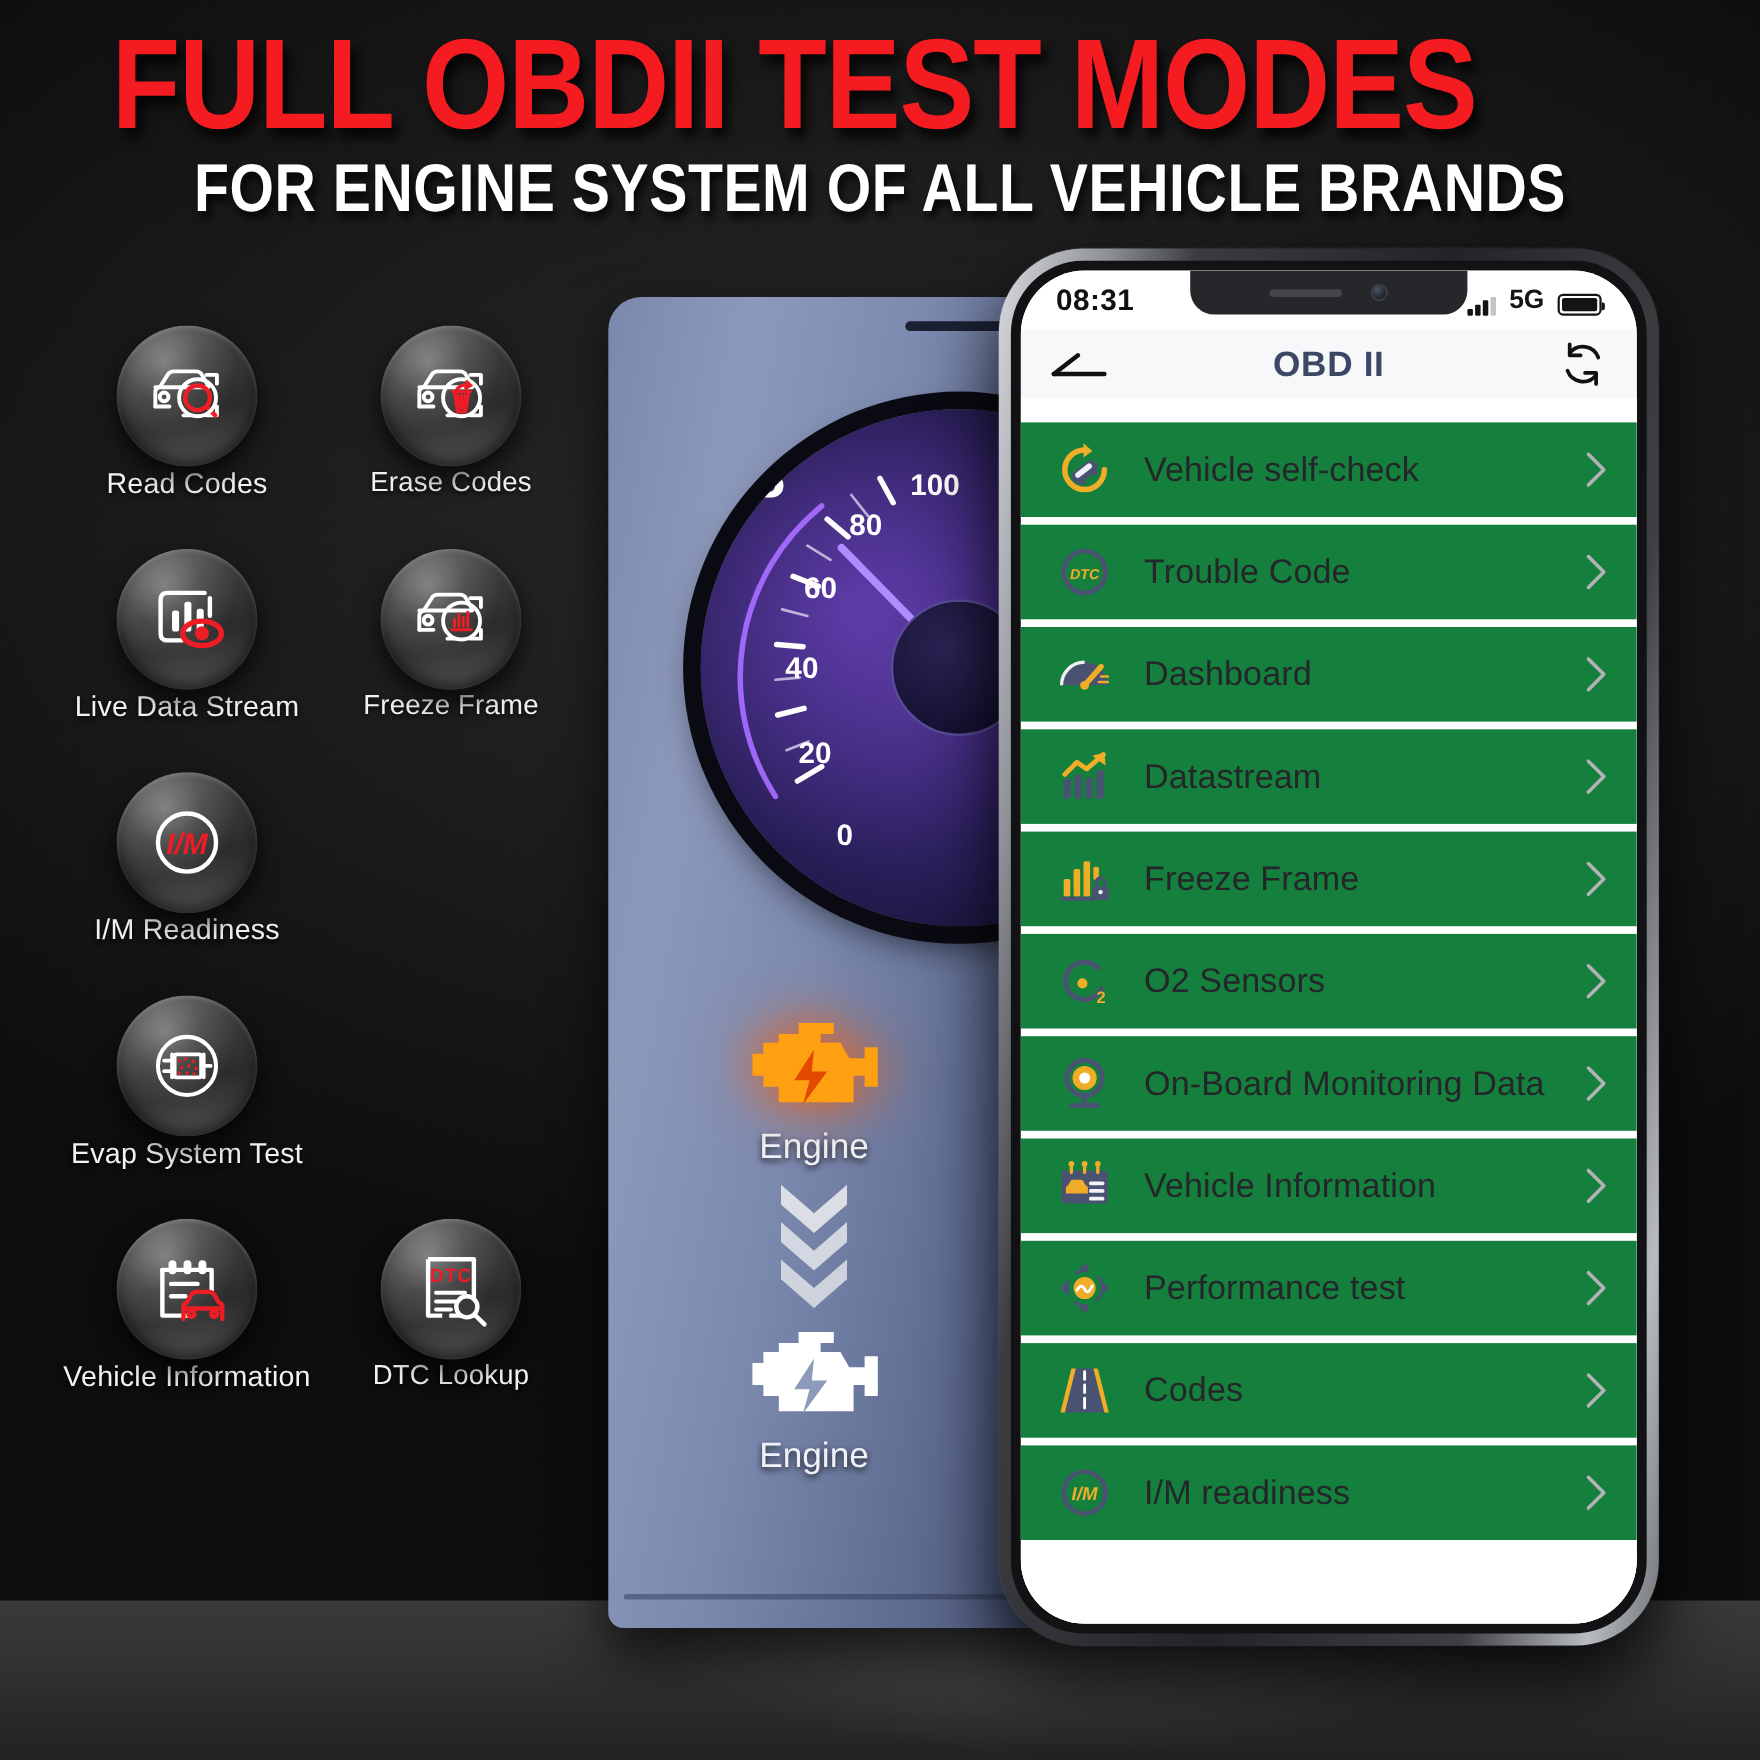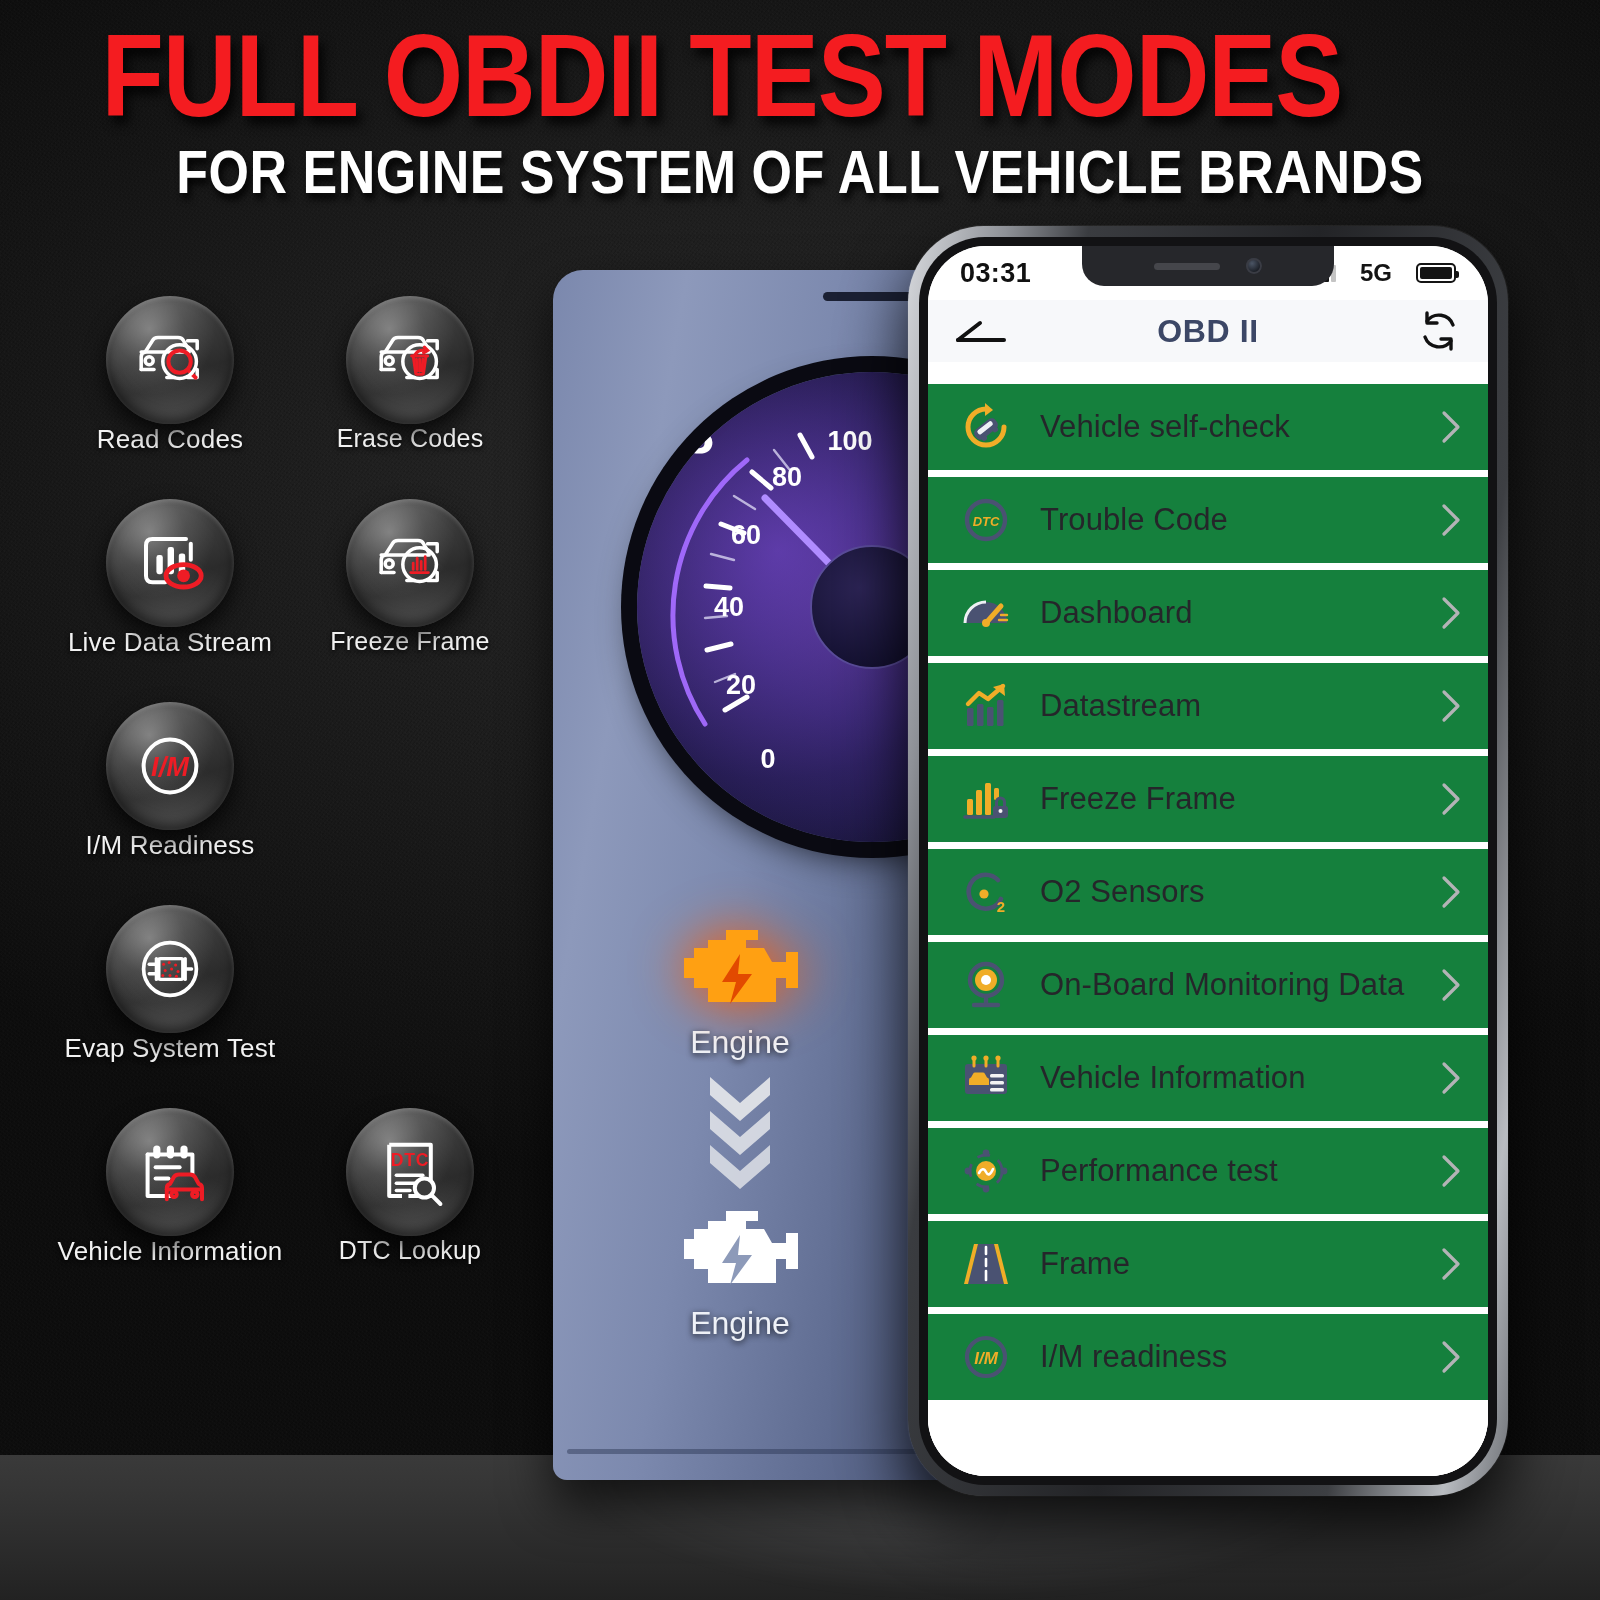--- a/index.html
+++ b/index.html
@@ -164,21 +164,21 @@
     box-shadow:inset 0 0 0 2px #3a3c44;
   }
 
   
   #statusbar{
     position:relative; height:54px; padding:0 32px;
     display:flex; align-items:center; justify-content:space-between;
     background:#fff; z-index:5;
   }
   #status-time{ font-size:27px; font-weight:bold; color:#111; letter-spacing:.4px; }
-  #status-right{ display:flex; align-items:center; gap:24px; }
+  #status-right{ display:flex; align-items:flex-end; gap:12px; }
   #sig-dots{ display:flex; align-items:flex-end; gap:2.5px; height:17px; }
   #sig-dots i{ display:block; width:4.5px; background:#141414; border-radius:1px; }
   #sig-dots i:nth-child(1){ height:6px; }
   #sig-dots i:nth-child(2){ height:10px; }
   #sig-dots i:nth-child(3){ height:14px; }
   #sig-dots i:nth-child(4){ height:17px; background:#c4c4c4; }
   #net-label{ font-size:24px; font-weight:bold; color:#141414; }
   #battery{
     width:40px; height:20px; border:2.5px solid #141414; border-radius:5px;
     padding:2px; position:relative;
@@ -495,21 +495,21 @@
 <div id="phone">
 <div id="phone-inner">
 <div id="screen">
 
   <div id="notch">
     <div id="notch-speaker"></div>
     <div id="notch-camera"></div>
   </div>
 
   <div id="statusbar">
-    <div id="status-time">03:31</div>
+    <div id="status-time">08:31</div>
     <div id="status-right">
       <div id="sig-dots">
         <i></i>
               <i></i>
               <i></i>
               <i></i>
       </div>
       <div id="net-label">5G</div>
       <div id="battery">
         <div id="battery-fill"></div>
@@ -719,21 +719,21 @@
           <path d="M18 6 L34 6 L44 46 L8 46 Z" fill="#4a5272"></path>
           <path d="M18 6 L14 6 L4 46 L8 46 Z" fill="#f0ad28"></path>
           <path d="M34 6 L38 6 L48 46 L44 46 Z" fill="#f0ad28"></path>
           <g stroke="#fff" stroke-width="2.6" stroke-linecap="round">
             <path d="M26 9 L26 16"></path>
                   <path d="M26 21 L26 28"></path>
                   <path d="M26 33 L26 42"></path>
           </g>
         </svg>
       </div>
-      <div class="row-label">Frame</div>
+      <div class="row-label">Codes</div>
       <svg class="row-chev" viewBox="0 0 22 34">
         <path d="M4 3 L18 17 L4 31" fill="none" stroke="#b3b3b6" stroke-width="3.2" stroke-linecap="round" stroke-linejoin="round"></path>
       </svg>
     </div>
 
     <div class="row">
       <div class="row-icon">
         <svg viewBox="0 0 52 52">
           <circle cx="26" cy="26" r="19" fill="none" stroke="#4a5272" stroke-width="4.2"></circle>
           <text x="26" y="33" text-anchor="middle" font-family="Liberation Sans, sans-serif" font-size="17" font-weight="bold" font-style="italic" fill="#f0ad28">I/M</text>

